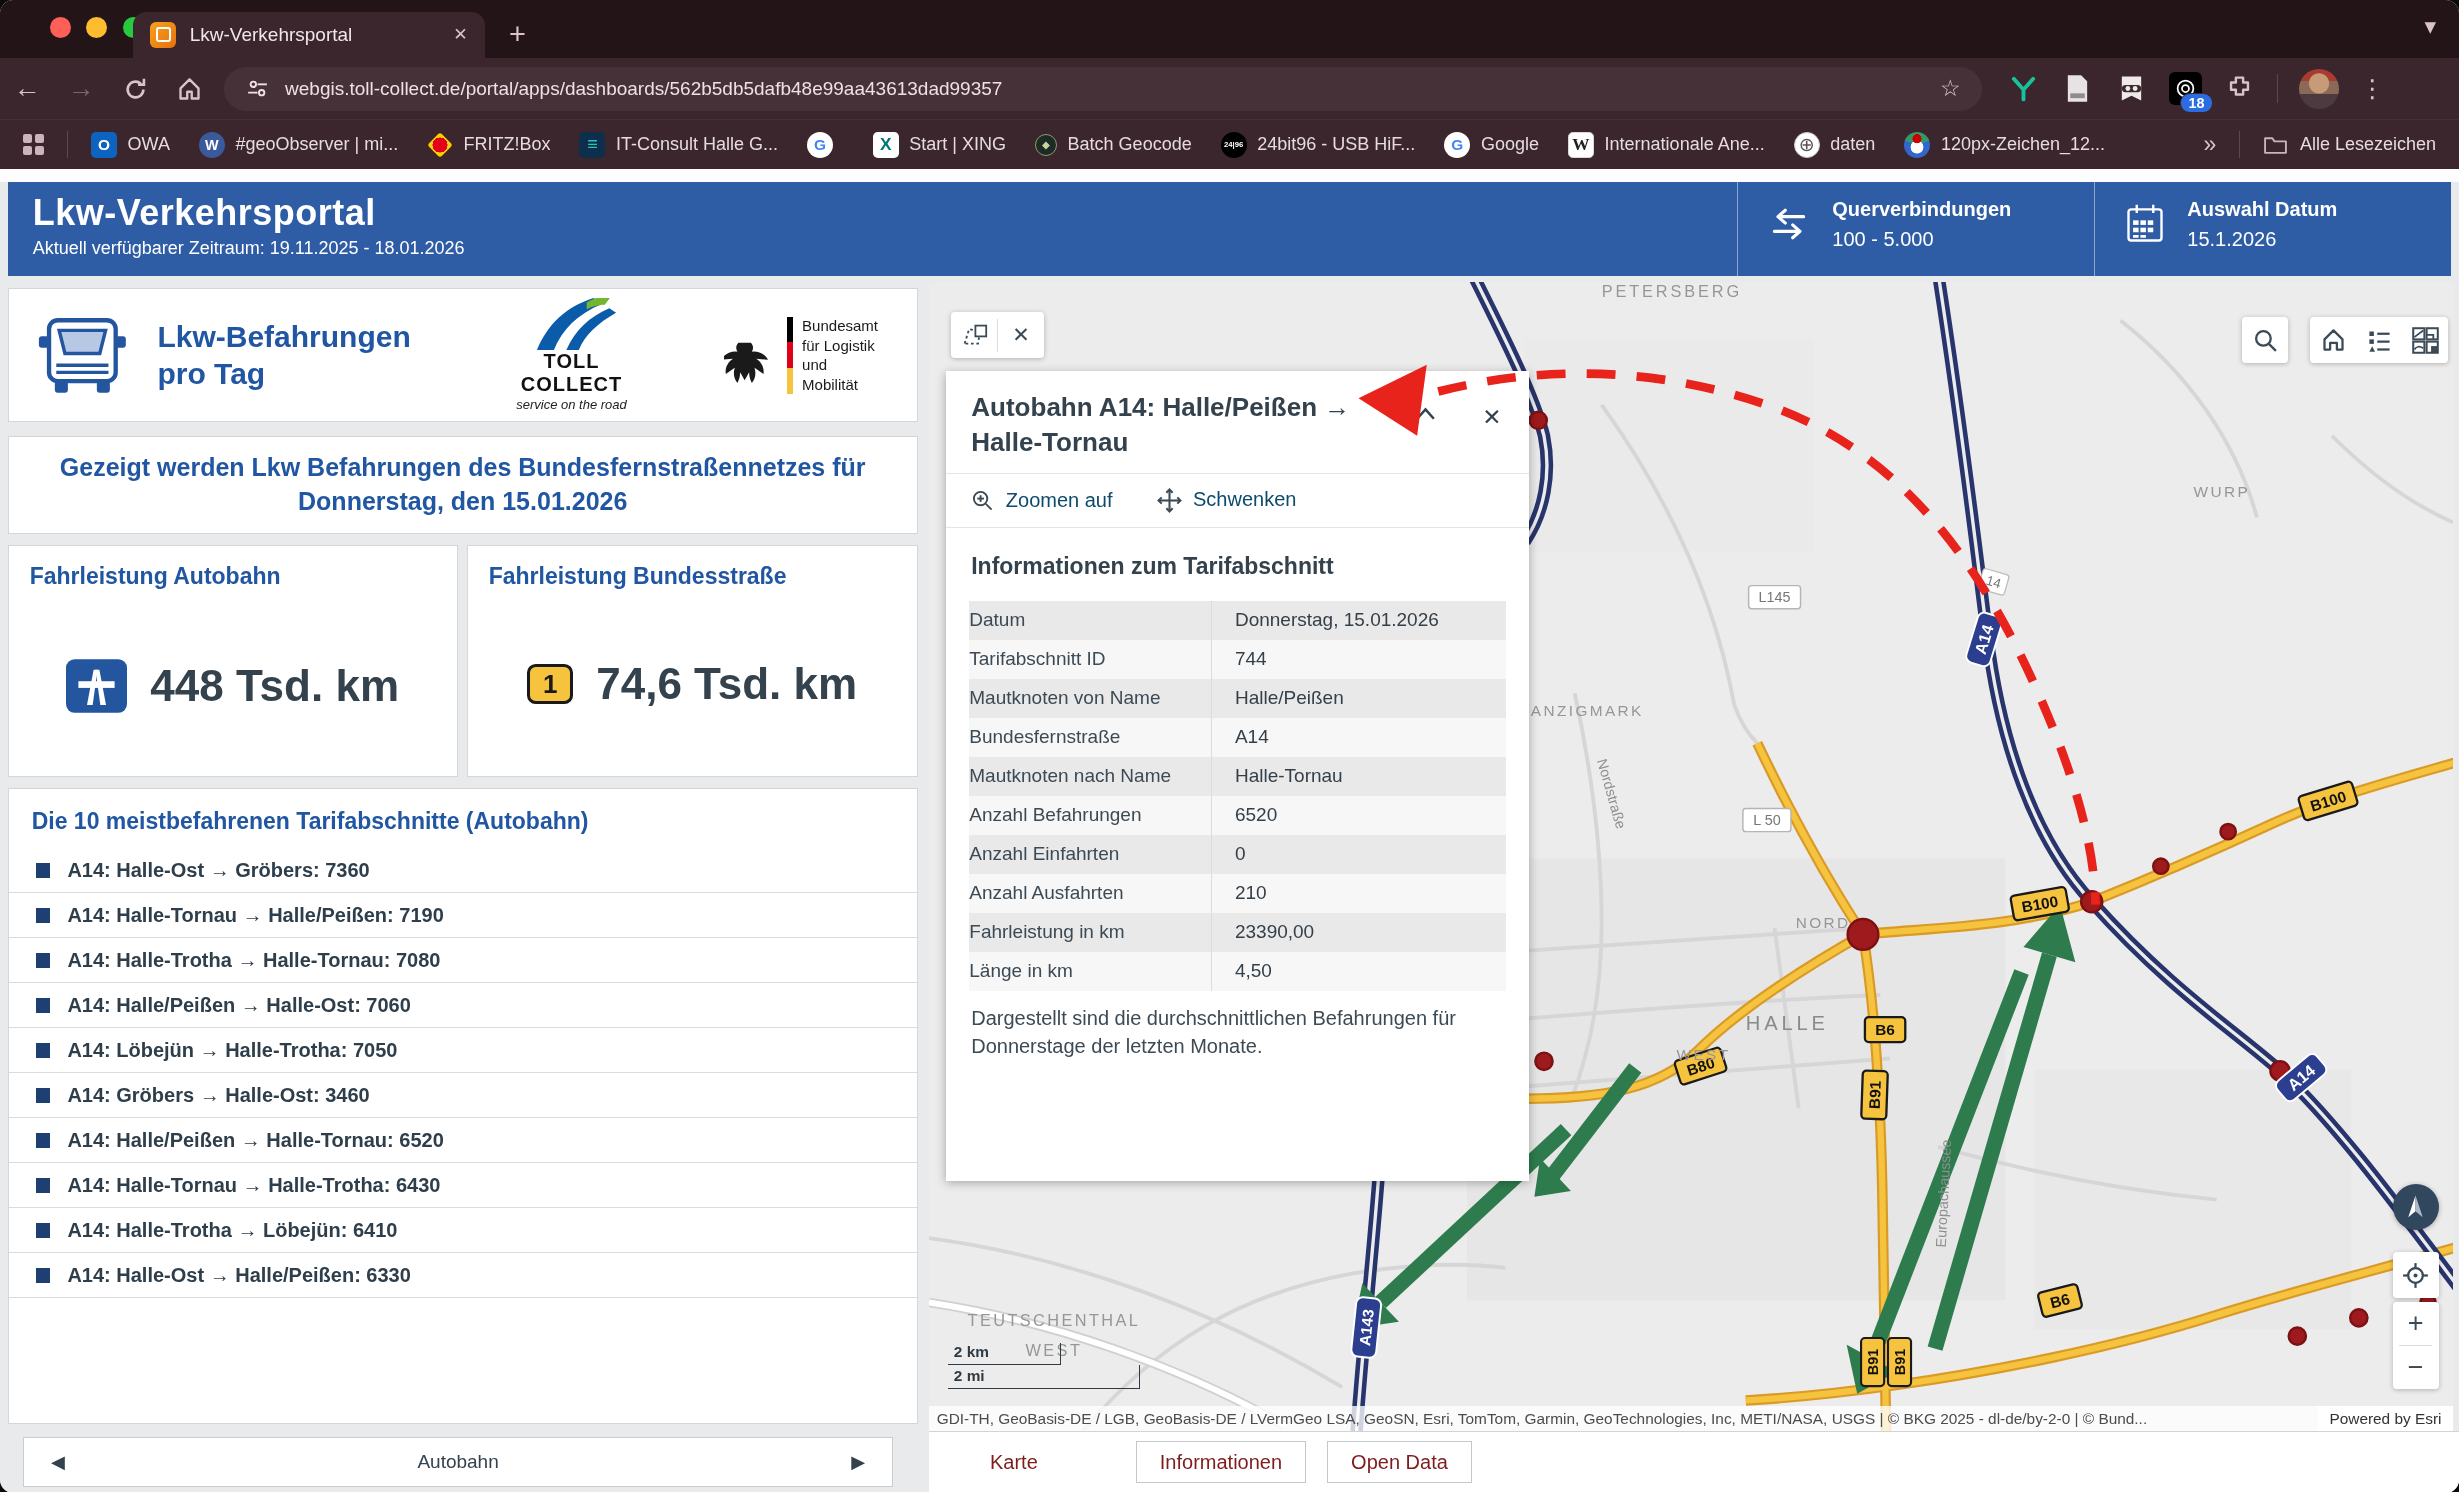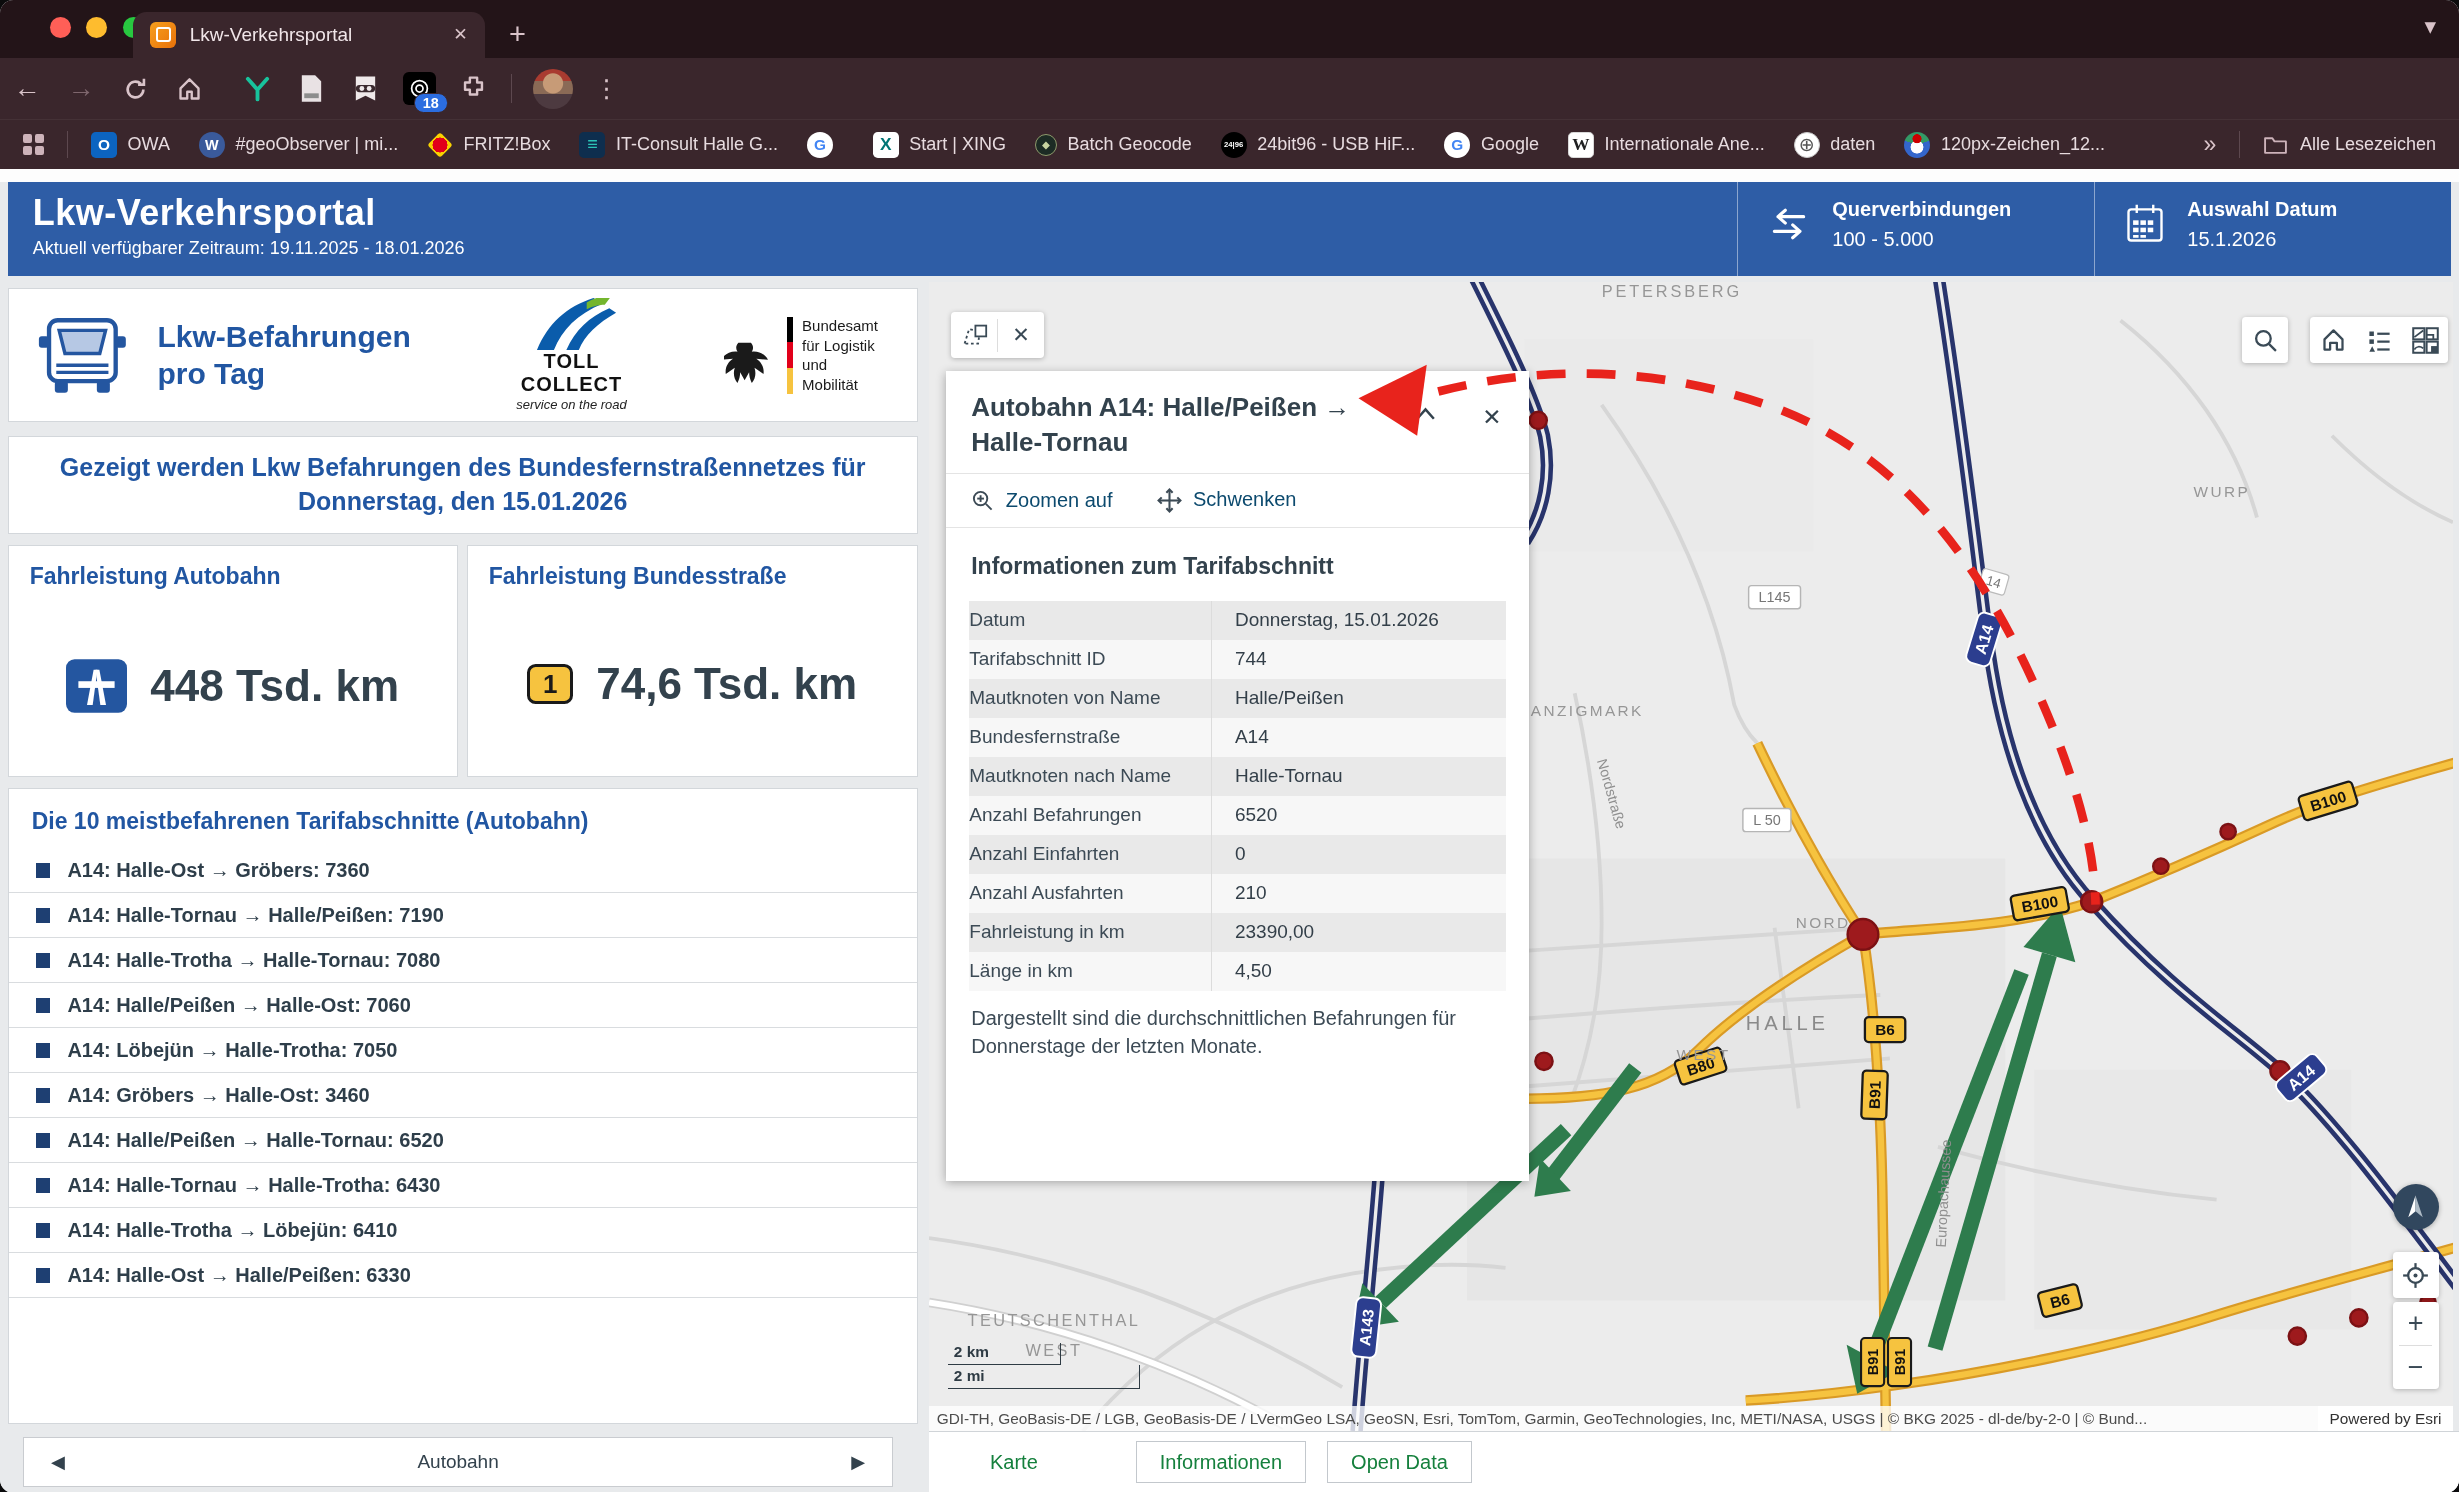--- a/index.html
+++ b/index.html
@@ -137,21 +137,21 @@
   .ptable > div:nth-of-type(odd){background:#e9e9e9;}
   .ptable > div:nth-of-type(even){background:#f7f7f7;}
   .plabel{width:45%;font-size:19px;color:#3c4a55;}
   .pvalue{flex:1;padding-left:23px;font-size:19px;color:#333f49;border-left:1.9px solid #dcdcdc;align-self:stretch;display:flex;align-items:center;}
   .p-h3.second{margin-top:29px;}
   .p-para{font-size:20px;color:#3c4a55;line-height:1.4;margin:13.4px 1.9px 0;}
   .annotation{position:absolute;inset:0;z-index:30;pointer-events:none;}
 
   
   .tabsbar{position:absolute;left:929px;top:1262px;right:0;height:61px;background:#fff;border-top:1px solid #d0d4d8;display:flex;align-items:center;}
-  .btab{font-size:20px;color:#15803d;padding:8.6px 23px;}
+  .btab{font-size:20px;color:#7f1d1d;padding:8.6px 23px;}
   .btab.active{margin-left:38px;}
   .btab.boxed{border:1px solid #c3c8cd;margin-left:75px;}
   .btab.boxed2{border:1px solid #c3c8cd;margin-left:21px;}
 
   svg text{font-family:"Liberation Sans",sans-serif;}
 </style>
 </head>
 <body>
 
 <div class="window">
@@ -178,20 +178,30 @@
       <svg width="27" height="27" viewBox="0 0 24 24">
           <path d="M19 12a7 7 0 1 1-2.3-5.2" stroke="#d9c3c9" stroke-width="2.3" fill="none"></path>
           <path d="M19.5 2.5v5.2h-5.2" stroke="#d9c3c9" stroke-width="2.3" fill="none"></path>
         </svg>
     </span>
     <span class="navbtn">
       <svg width="27" height="27" viewBox="0 0 24 24">
           <path d="M4 11 12 3l8 8v9h-6v-6h-4v6H4z" stroke="#d9c3c9" stroke-width="2.1" fill="none" stroke-linejoin="round"></path>
         </svg>
     </span>
+    <div class="urlpill">
+      <svg width="25" height="25" viewBox="0 0 24 24">
+          <circle cx="8" cy="8" r="2.6" stroke="#eee0e4" stroke-width="1.8" fill="none"></circle>
+          <line x1="12" y1="8" x2="21" y2="8" stroke="#eee0e4" stroke-width="1.8"></line>
+          <line x1="3" y1="16" x2="12" y2="16" stroke="#eee0e4" stroke-width="1.8"></line>
+          <circle cx="16" cy="16" r="2.6" stroke="#eee0e4" stroke-width="1.8" fill="none"></circle>
+        </svg>
+      <span class="url">webgis.toll-collect.de/portal/apps/dashboards/562b5db5dafb48e99aa43613dad99357</span>
+      <span class="star">☆</span>
+    </div>
     <div class="tb-icons">
       <span class="tbi">
         <svg width="29" height="29" viewBox="0 0 24 24">
             <path d="M4 4l8 9 8-9M12 13v8" stroke="#18c29c" stroke-width="3.2" fill="none" stroke-linecap="round"></path>
           </svg>
       </span>
       <span class="tbi">
         <svg width="27" height="29" viewBox="0 0 20 24">
             <path d="M2 1h11l5 5v17H2z" fill="#e9e2e4"></path>
             <rect x="4" y="16" width="12" height="4" fill="#8d8d8d"></rect>

